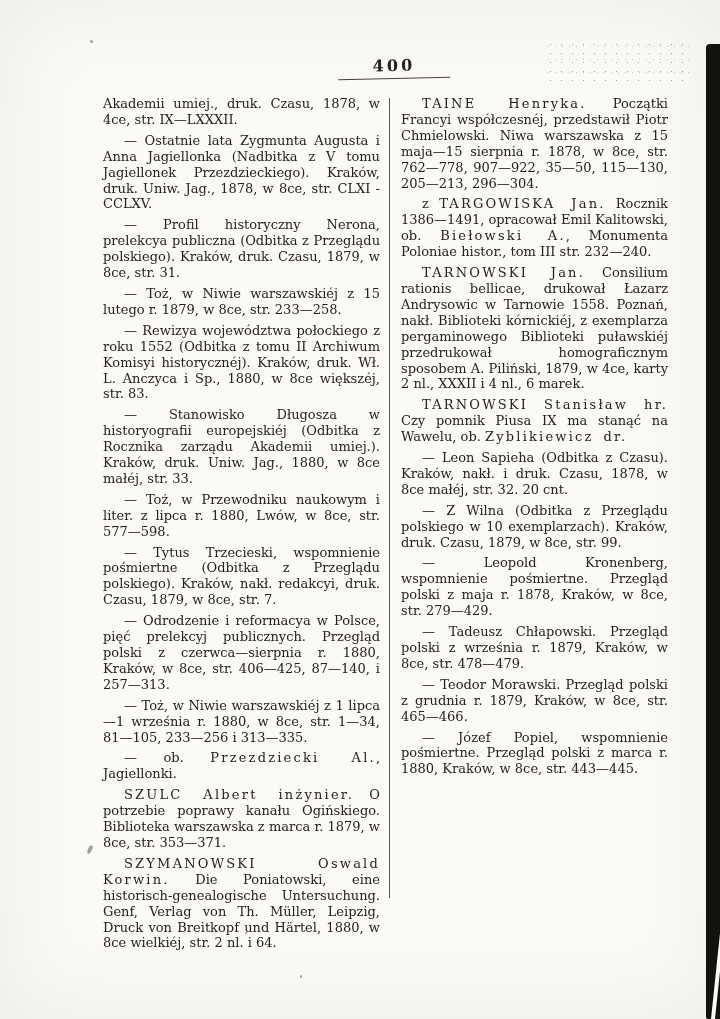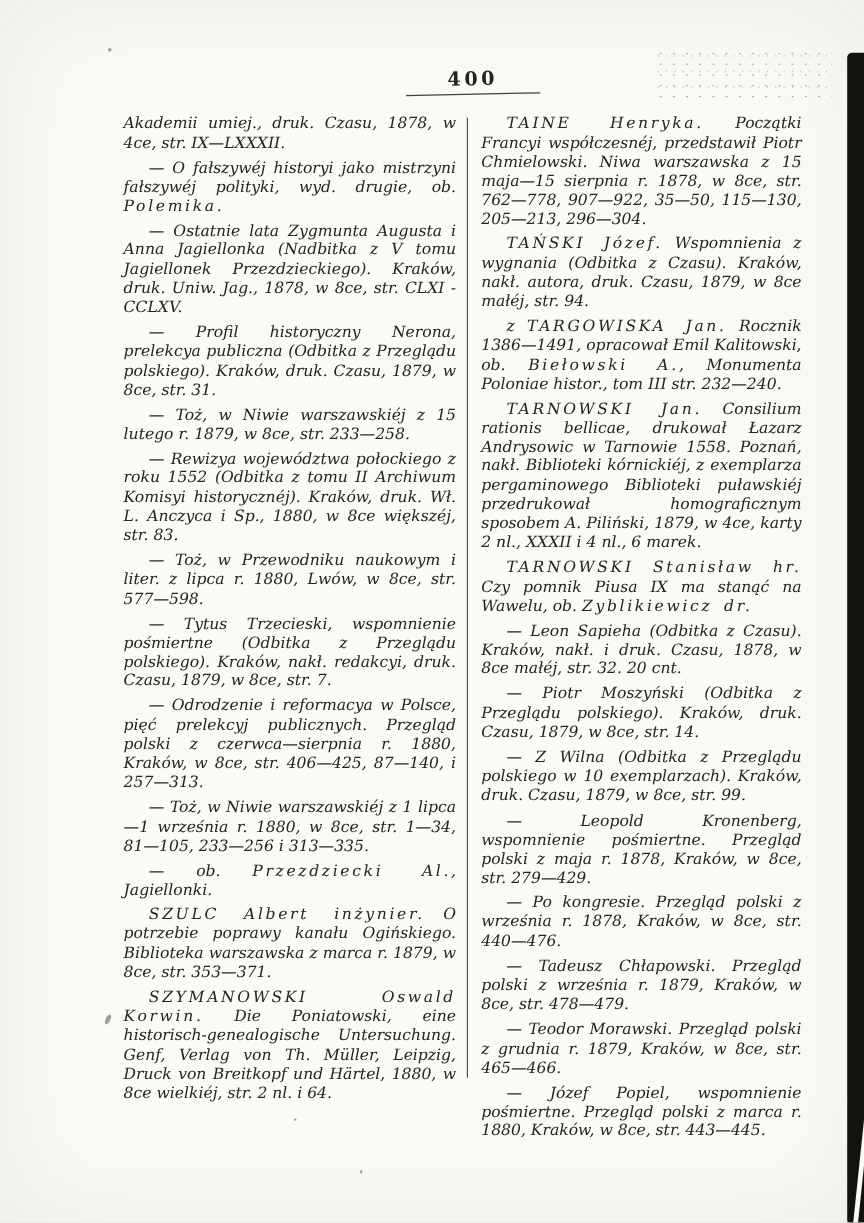--- a/index.html
+++ b/index.html
@@ -16,21 +16,21 @@
     padding-bottom:3px; border-bottom:1.5px solid #46433b;
     transform:rotate(-1.2deg);
   }
   .columns { position:absolute; left:103px; top:96px; display:flex; }
   .col { font-size:13px; line-height:15.9px; text-align:justify;
          text-justify:inter-word; }
   .col-left  { width:277px; }
   .col-right { width:267px; }
   .divider { flex:none; width:1px; height:800px; background:#56534b;
              margin:2px 11px 0 9px; }
-  .entry { margin:0 0 5px 0; text-indent:21px;font-style:italic; }
+  .entry { margin:0 0 5px 0; text-indent:21px; }
   .entry.noindent { text-indent:0; }
   .spaced { letter-spacing:2.2px; word-spacing:3.5px; }
   .speckles {
     position:absolute; left:545px; top:40px; width:148px; height:42px;
     background-image:
       radial-gradient(circle, rgba(62,59,52,.55) .7px, transparent .9px),
       radial-gradient(circle, rgba(62,59,52,.30) .6px, transparent .8px);
     background-size: 11px 9px, 7px 13px;
     opacity:.85;
   }
@@ -58,43 +58,40 @@
   <div class="speck s3"></div>
   <div class="speck s4"></div>
   <div class="gutter"></div>
   <div class="gutter-fork"></div>
 
   <div class="page-number">400</div>
 
   <div class="columns">
     <div class="col col-left" id="col-left">
         <p class="entry noindent"><span class="">Akademii umiej., druk. Czasu, 1878, w 4ce, str. IX—LXXXII.</span></p>
-        <p class="entry"><span class="">— O fałszywéj historyi jako mistrzyni fałszywéj polityki, wyd. drugie, ob. </span><span class="spaced">Polemika</span><span class="">.</span></p>
         <p class="entry"><span class="">— Ostatnie lata Zygmunta Augusta i Anna Jagiellonka (Nadbitka z V tomu Jagiellonek Przezdzieckiego). Kraków, druk. Uniw. Jag., 1878, w 8ce, str. CLXI - CCLXV.</span></p>
         <p class="entry"><span class="">— Profil historyczny Nerona, prelekcya publiczna (Odbitka z Przeglądu polskiego). Kraków, druk. Czasu, 1879, w 8ce, str. 31.</span></p>
         <p class="entry"><span class="">— Toż, w Niwie warszawskiéj z 15 lutego r. 1879, w 8ce, str. 233—258.</span></p>
         <p class="entry"><span class="">— Rewizya województwa połockiego z roku 1552 (Odbitka z tomu II Archiwum Komisyi historycznéj). Kraków, druk. Wł. L. Anczyca i Sp., 1880, w 8ce większéj, str. 83.</span></p>
+        <p class="entry"><span class="">— Stanowisko Długosza w historyografii europejskiéj (Odbitka z Rocznika zarządu Akademii umiej.). Kraków, druk. Uniw. Jag., 1880, w 8ce małéj, str. 33.</span></p>
         <p class="entry"><span class="">— Toż, w Przewodniku naukowym i liter. z lipca r. 1880, Lwów, w 8ce, str. 577—598.</span></p>
         <p class="entry"><span class="">— Tytus Trzecieski, wspomnienie pośmiertne (Odbitka z Przeglądu polskiego). Kraków, nakł. redakcyi, druk. Czasu, 1879, w 8ce, str. 7.</span></p>
         <p class="entry"><span class="">— Odrodzenie i reformacya w Polsce, pięć prelekcyj publicznych. Przegląd polski z czerwca—sierpnia r. 1880, Kraków, w 8ce, str. 406—425, 87—140, i 257—313.</span></p>
         <p class="entry"><span class="">— Toż, w Niwie warszawskiéj z 1 lipca—1 września r. 1880, w 8ce, str. 1—34, 81—105, 233—256 i 313—335.</span></p>
         <p class="entry"><span class="">— ob. </span><span class="spaced">Przezdziecki Al.</span><span class="">, Jagiellonki.</span></p>
         <p class="entry"><span class="spaced">SZULC Albert inżynier.</span><span class=""> O potrzebie poprawy kanału Ogińskiego. Biblioteka warszawska z marca r. 1879, w 8ce, str. 353—371.</span></p>
         <p class="entry"><span class="spaced">SZYMANOWSKI Oswald Korwin.</span><span class=""> Die Poniatowski, eine historisch-genealogische Untersuchung. Genf, Verlag von Th. Müller, Leipzig, Druck von Breitkopf und Härtel, 1880, w 8ce wielkiéj, str. 2 nl. i 64.</span></p>
       </div>
     <div class="divider"></div>
     <div class="col col-right" id="col-right">
         <p class="entry"><span class="spaced">TAINE Henryka.</span><span class=""> Początki Francyi współczesnéj, przedstawił Piotr Chmielowski. Niwa warszawska z 15 maja—15 sierpnia r. 1878, w 8ce, str. 762—778, 907—922, 35—50, 115—130, 205—213, 296—304.</span></p>
-        <p class="entry"><span class="spaced">TAŃSKI Józef.</span><span class=""> Wspomnienia z wygnania (Odbitka z Czasu). Kraków, nakł. autora, druk. Czasu, 1879, w 8ce małéj, str. 94.</span></p>
         <p class="entry"><span class="">z </span><span class="spaced">TARGOWISKA Jan.</span><span class=""> Rocznik 1386—1491, opracował Emil Kalitowski, ob. </span><span class="spaced">Biełowski A.</span><span class="">, Monumenta Poloniae histor., tom III str. 232—240.</span></p>
         <p class="entry"><span class="spaced">TARNOWSKI Jan.</span><span class=""> Consilium rationis bellicae, drukował Łazarz Andrysowic w Tarnowie 1558. Poznań, nakł. Biblioteki kórnickiéj, z exemplarza pergaminowego Biblioteki puławskiéj przedrukował homograficznym sposobem A. Piliński, 1879, w 4ce, karty 2 nl., XXXII i 4 nl., 6 marek.</span></p>
         <p class="entry"><span class="spaced">TARNOWSKI Stanisław hr.</span><span class=""> Czy pomnik Piusa IX ma stanąć na Wawelu, ob. </span><span class="spaced">Zyblikiewicz dr.</span></p>
         <p class="entry"><span class="">— Leon Sapieha (Odbitka z Czasu). Kraków, nakł. i druk. Czasu, 1878, w 8ce małéj, str. 32. 20 cnt.</span></p>
-        <p class="entry"><span class="">— Piotr Moszyński (Odbitka z Przeglądu polskiego). Kraków, druk. Czasu, 1879, w 8ce, str. 14.</span></p>
         <p class="entry"><span class="">— Z Wilna (Odbitka z Przeglądu polskiego w 10 exemplarzach). Kraków, druk. Czasu, 1879, w 8ce, str. 99.</span></p>
         <p class="entry"><span class="">— Leopold Kronenberg, wspomnienie pośmiertne. Przegląd polski z maja r. 1878, Kraków, w 8ce, str. 279—429.</span></p>
-        <p class="entry"><span class="">— Po kongresie. Przegląd polski z września r. 1878, Kraków, w 8ce, str. 440—476.</span></p>
         <p class="entry"><span class="">— Tadeusz Chłapowski. Przegląd polski z września r. 1879, Kraków, w 8ce, str. 478—479.</span></p>
         <p class="entry"><span class="">— Teodor Morawski. Przegląd polski z grudnia r. 1879, Kraków, w 8ce, str. 465—466.</span></p>
         <p class="entry"><span class="">— Józef Popiel, wspomnienie pośmiertne. Przegląd polski z marca r. 1880, Kraków, w 8ce, str. 443—445.</span></p>
       </div>
   </div>
 </div>
 
 </body></html>

